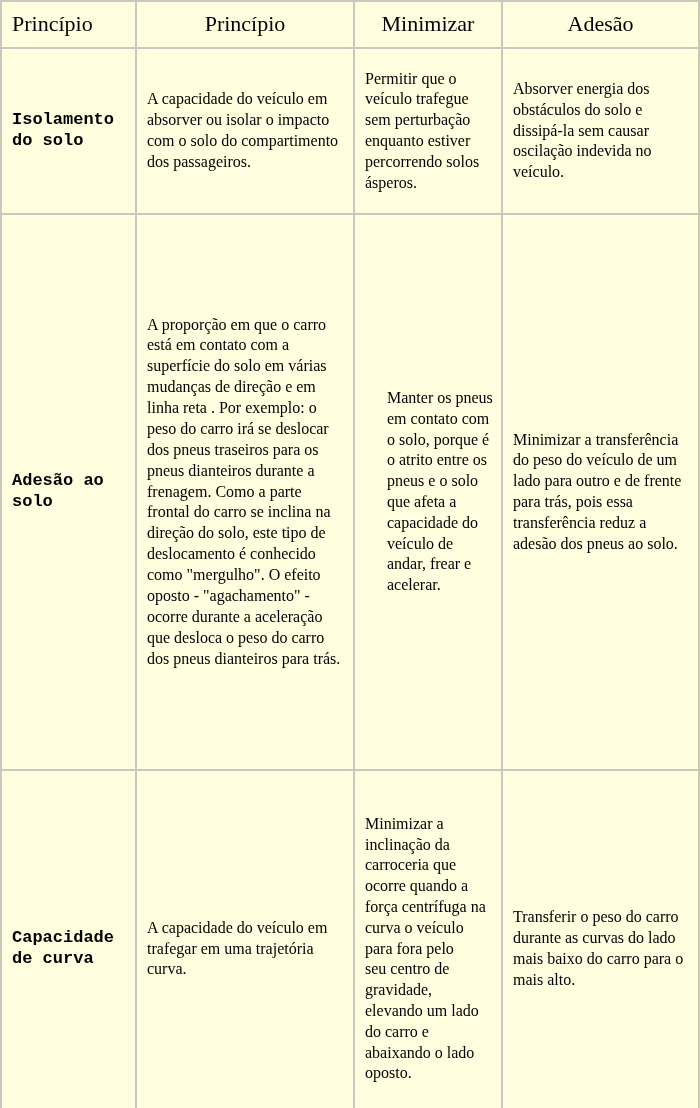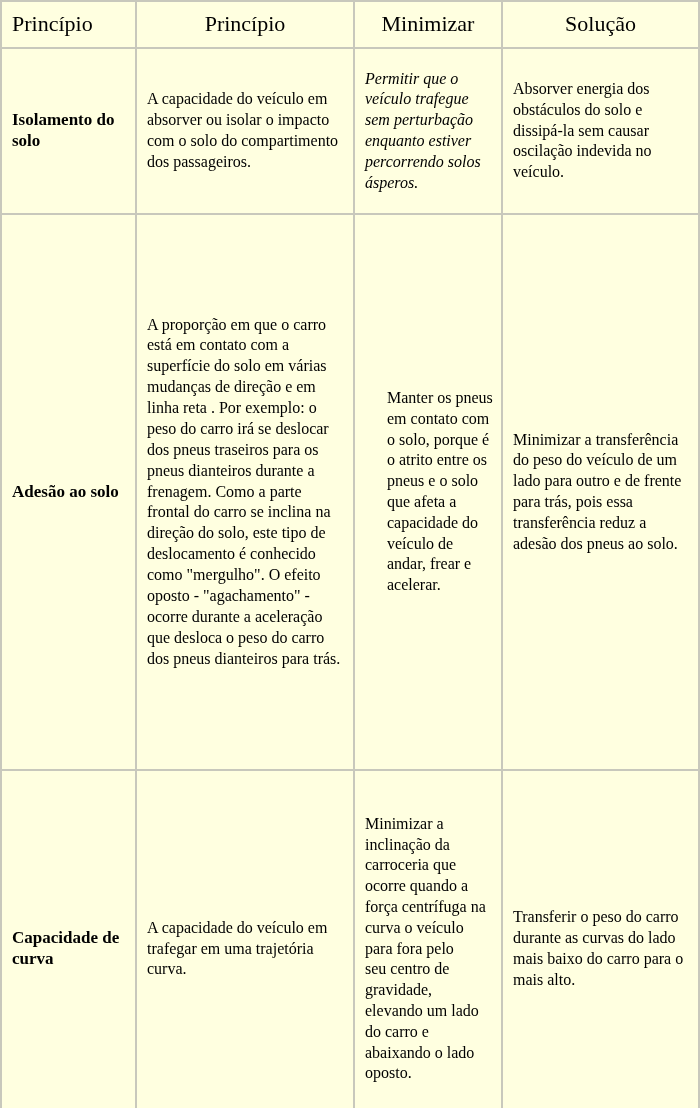--- a/index.html
+++ b/index.html
@@ -56,20 +56,21 @@
   }
 
   
   td.principle {
     font-weight: bold;
     font-size: 17px;
     line-height: 1.22;
     vertical-align: middle;
     padding-left: 8px;
     padding-right: 4px;
+    font-family: Liberation Mono, monospace;
   }
   td.body-cell {
     font-size: 16px;
     line-height: 1.30;
     vertical-align: middle;
   }
   td.def-long {
     vertical-align: top;
     padding-top: 10px;
     line-height: 1.305;
@@ -95,28 +96,28 @@
       <col class="c1">
         <col class="c2">
         <col class="c3">
         <col class="c4">
     </colgroup>
     <thead>
       <tr class="header-row">
         <th class="th-first">Princípio</th>
         <th>Princípio</th>
         <th>Minimizar</th>
-        <th>Solução</th>
+        <th>Adesão</th>
       </tr>
     </thead>
     <tbody>
       <tr class="row-1">
         <td class="principle" style="white-space: pre-line;">Isolamento do solo</td>
         <td class="body-cell" style="white-space: pre-line;">A capacidade do veículo em absorver ou isolar o impacto com o solo do compartimento dos passageiros.</td>
-        <td class="body-cell obj-tall" style="white-space: pre-line; font-style: italic;">Permitir que o veículo trafegue sem perturbação enquanto estiver percorrendo solos ásperos.</td>
+        <td class="body-cell obj-tall" style="white-space: pre-line;">Permitir que o veículo trafegue sem perturbação enquanto estiver percorrendo solos ásperos.</td>
         <td class="body-cell" style="white-space: pre-line;">Absorver energia dos obstáculos do solo e dissipá-la sem causar oscilação indevida no veículo.</td>
       </tr>
       <tr class="row-2">
         <td class="principle" style="white-space: pre-line;">Adesão ao solo</td>
         <td class="body-cell def-long" style="white-space: pre-line;">A proporção em que o carro está em contato com a superfície do solo em várias mudanças de direção e em linha reta . Por exemplo: o peso do carro irá se deslocar dos pneus traseiros para os pneus dianteiros durante a frenagem. Como a parte frontal do carro se inclina na direção do solo, este tipo de deslocamento é conhecido como "mergulho". O efeito oposto - "agachamento" - ocorre durante a aceleração que desloca o peso do carro dos pneus dianteiros para trás.</td>
         <td class="body-cell obj-tall" style="white-space: pre-line; padding-left: 32px;">Manter os pneus em contato com o solo, porque é o atrito entre os pneus e o solo que afeta a capacidade do veículo de andar, frear e acelerar.</td>
         <td class="body-cell" style="white-space: pre-line; border-radius: 16px;">Minimizar a transferência do peso do veículo de um lado para outro e de frente para trás, pois essa
 transferência reduz a adesão dos pneus ao solo.</td>
       </tr>
       <tr class="row-3">

